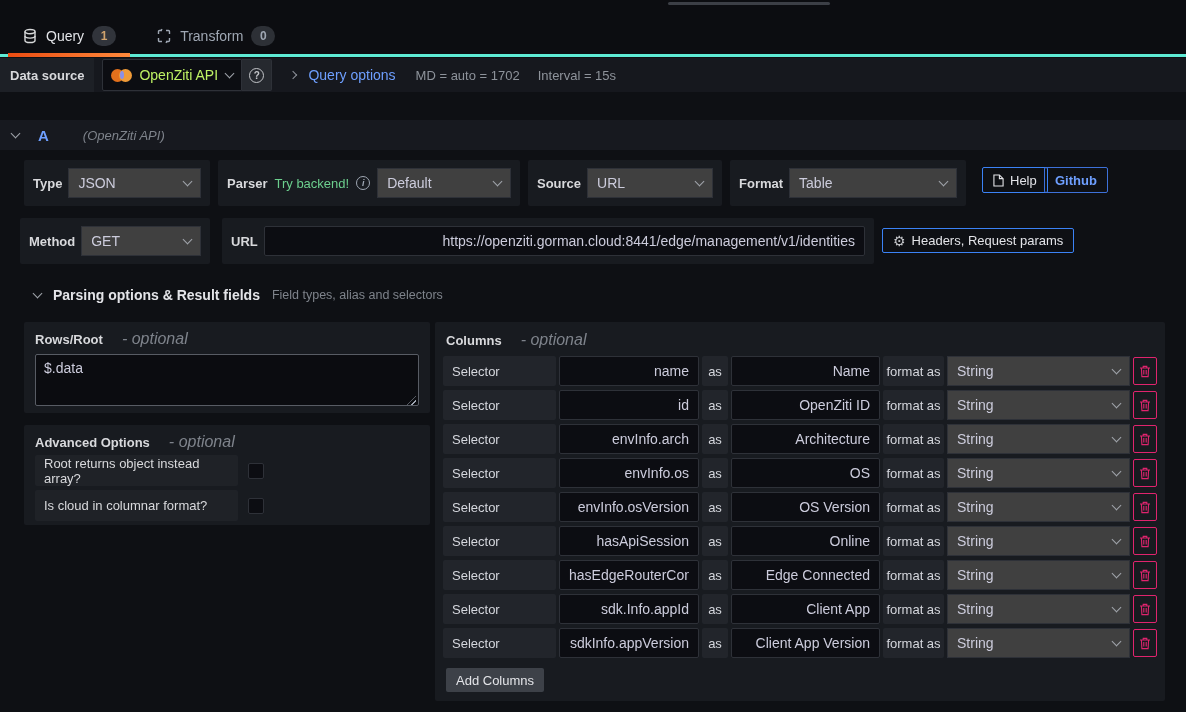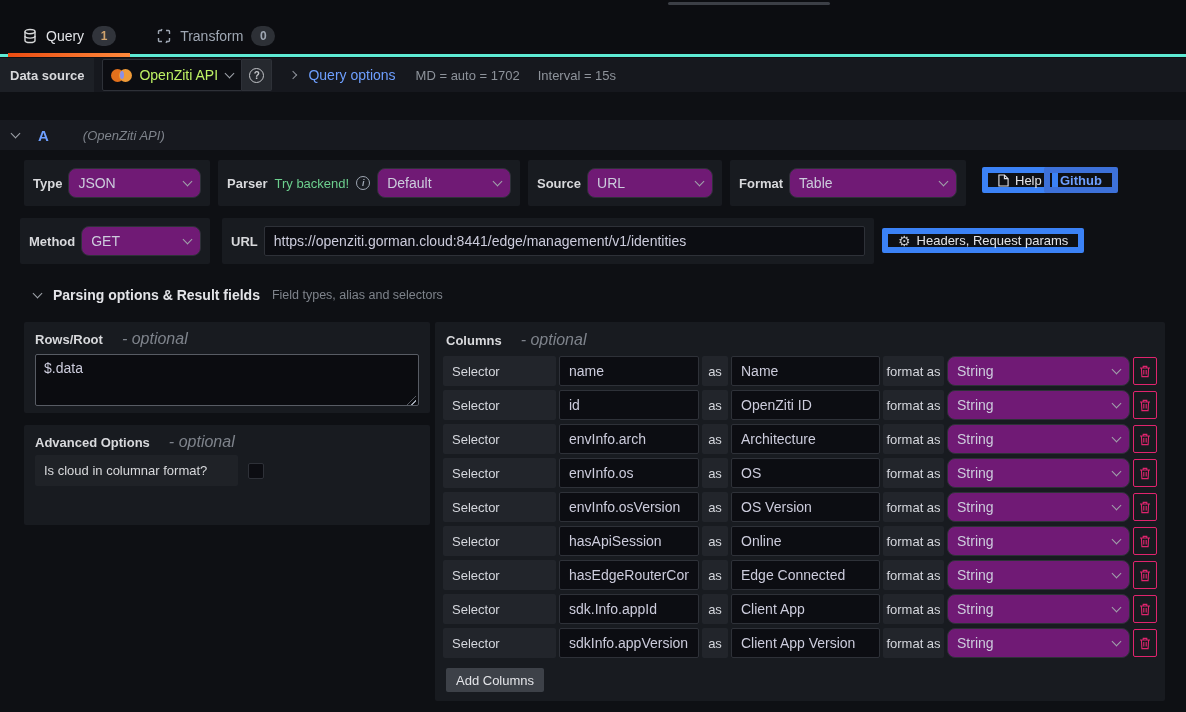--- a/index.html
+++ b/index.html
@@ -52,27 +52,27 @@
   .refrow .chev-d { margin-left:12px; }
   .ref-id { margin-left:19px; font-size:15px; font-weight:600; color:#6e9fff; cursor:pointer; }
   .ref-hint { margin-left:34px; font-size:13px; font-style:italic; color:#7e838b; }
 
   
   .panel { position:absolute; background:#181b20; border-radius:2px; }
   .inline { display:flex; align-items:center; padding:0 9px; gap:6px; }
   .flabel { font-size:13px; font-weight:600; color:#d8d9dc; white-space:nowrap; }
   .green { color:#6ccf8e; font-size:13px; font-weight:500; white-space:nowrap; }
   .info-ic { width:14px; height:14px; border:1px solid #9fa7b3; border-radius:50%; color:#9fa7b3; font-size:9px; font-style:italic; font-weight:700; display:flex; align-items:center; justify-content:center; flex:0 0 14px; }
-  .sel { height:30px; background:#701a75; border:1px solid #2e3138; border-radius:8px; display:flex; align-items:center; justify-content:space-between; padding:0 9px; cursor:pointer; }
+  .sel { height:30px; background:#404040; border:1px solid #2e3138; border-radius:0; display:flex; align-items:center; justify-content:space-between; padding:0 9px; cursor:pointer; }
   .sel .val { font-size:14px; color:#ccccdc; white-space:nowrap; overflow:hidden; }
   .grow { flex:1; }
-  .inp { height:30px; background:#0c0d12; border:1px solid #2e3138; border-radius:2px; color:#ccccdc; font-size:14px; padding:0 9px; font-family:"Liberation Sans", sans-serif; outline:none; width:100%; }
-
-  
-  .btn { display:inline-flex; align-items:center; gap:6px; border-radius:2px; cursor:pointer; font-size:13px; font-weight:500; color:#e3e4e8; background:transparent; border:6px solid #3b82f6; padding:0 10px; }
+  .inp { height:30px; background:#0c0d12; border:1px solid #2e3138; border-radius:2px; color:#ccccdc; font-size:14px; padding:0 9px; font-family:"Liberation Sans", sans-serif; outline:none; width:100%;text-align:right; }
+
+  
+  .btn { display:inline-flex; align-items:center; gap:6px; border-radius:2px; cursor:pointer; font-size:13px; font-weight:500; color:#e3e4e8; background:transparent; border:1px solid #3b82f6; padding:0 10px; }
   .btn.blue { border-color:#3d71d9; color:#6e9fff; font-weight:600; }
   .btn.solid { background:#3d4148; border:none; color:#e3e4e8; }
 
   
   .section-head { position:absolute; left:34px; top:287px; display:flex; align-items:center; gap:12px; cursor:pointer; }
   .section-head .title { font-size:14px; font-weight:700; color:#e3e4e8; }
   .section-head .sub { font-size:12.5px; color:#7e838b; }
 
   .optlabel { font-size:13px; font-weight:700; color:#d8d9dc; }
   .optional { font-size:16px; font-style:italic; font-weight:400; color:#7e838b; margin-left:19px;text-align:center; }
@@ -243,20 +243,24 @@
     <textarea class="ta" style="">$.data</textarea>
     <span class="resize-h"></span>
   </div>
 </div>
 
 <div class="panel" style="left:24px; top:425px; width:406px; height:100px; padding:8px 11px;">
   <div style="margin-bottom:4px;">
     <span class="optlabel">Advanced Options</span><span class="optional">- optional</span>
   </div>
   <div class="advrow">
+    <div class="advchip">Root returns object instead array?</div>
+    <div class="checkbox"></div>
+  </div>
+  <div class="advrow">
     <div class="advchip">Is cloud in columnar format?</div>
     <div class="checkbox"></div>
   </div>
 </div>
 
 <div class="panel" style="left:435px; top:322px; width:730px; height:379px; padding:9px 8px;">
   <div style="margin-bottom:7px; padding-left:3px;">
     <span class="optlabel">Columns</span><span class="optional">- optional</span>
   </div>
 

